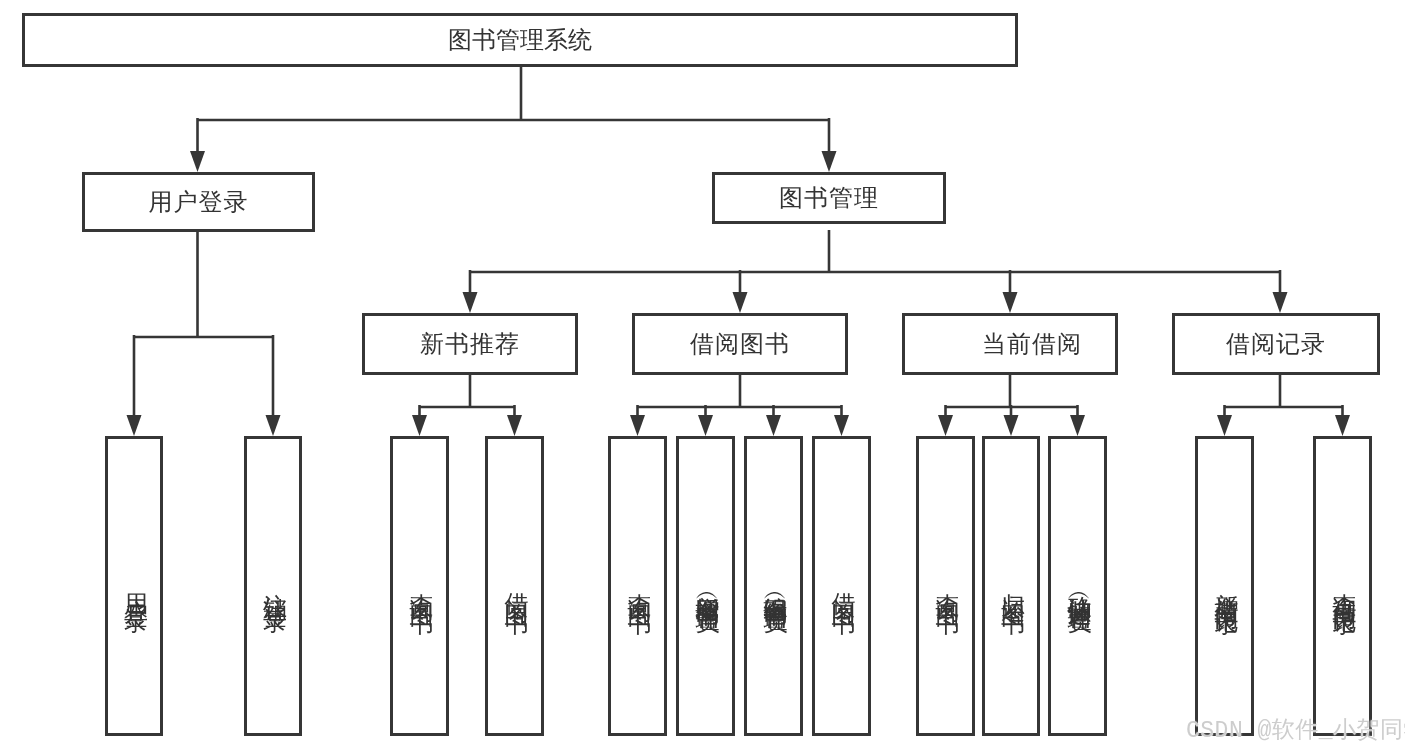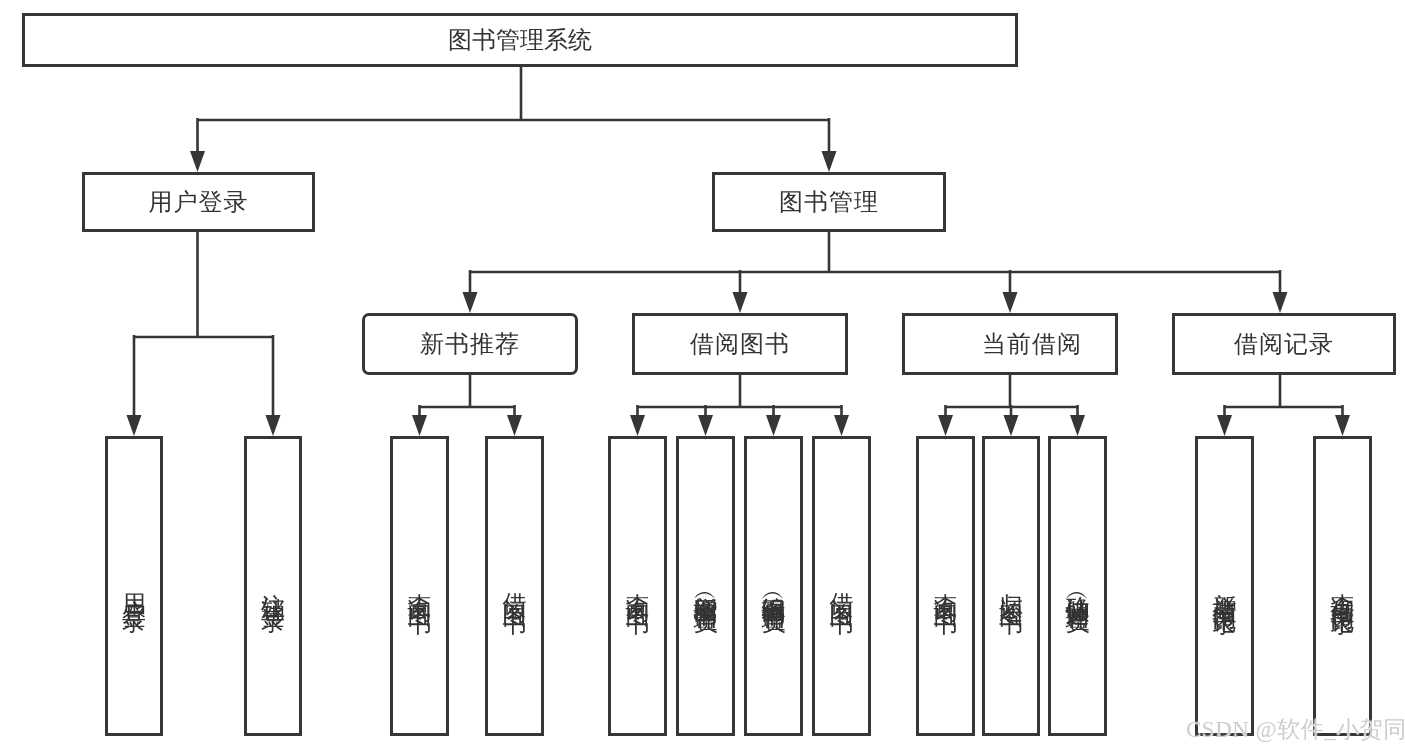--- a/index.html
+++ b/index.html
@@ -1,18 +1,18 @@
 <!DOCTYPE html>
 <html><head>
 <meta charset="utf-8">
 <style>
   html,body { margin:0; padding:0; background:#ffffff; }
   .canvas {
     position:relative; width:1405px; height:747px; background:#ffffff;
-    font-family:Liberation Serif, serif; overflow:hidden; color:#333333;
+    font-family:Liberation Mono, monospace; overflow:hidden; color:#333333;
   }
   .box {
     position:absolute; box-sizing:border-box; background:#ffffff;
     border:3px solid #363636; display:flex; align-items:center; justify-content:center;
     z-index:2;
   }
   .h-box { font-size:24px; letter-spacing:1px; }
   .root-box { font-size:24px; }
   .leaf { }
   .vtext {
@@ -72,34 +72,34 @@
     </g>
   </svg>
 
   <div class="box root-box" style="left:22px; top:13px; width:996px; height:54px;">
     <span>图书管理系统</span>
   </div>
 
   <div class="box h-box" style="left:82px; top:172px; width:233px; height:60px;">
     <span>用户登录</span>
   </div>
-  <div class="box h-box" style="left:712px; top:172px; width:234px; height:60px;">
+  <div class="box h-box" style="left:712px; top:172px; width:234px; height:52px;">
     <span>图书管理</span>
   </div>
 
-  <div class="box h-box" style="left:362px; top:313px; width:216px; height:62px;border-radius:7px;">
+  <div class="box h-box" style="left:362px; top:313px; width:216px; height:62px;">
     <span>新书推荐</span>
   </div>
   <div class="box h-box" style="left:632px; top:313px; width:216px; height:62px;">
     <span>借阅图书</span>
   </div>
   <div class="box h-box" style="left:902px; top:313px; width:216px; height:62px;padding-left:44px;">
     <span>当前借阅</span>
   </div>
-  <div class="box h-box" style="left:1172px; top:313px; width:224px; height:62px;">
+  <div class="box h-box" style="left:1172px; top:313px; width:208px; height:62px;">
     <span>借阅记录</span>
   </div>
 
   <div class="box leaf" style="left:105px; top:436px; width:58px; height:300px;">
     <span class="vtext">用户登录</span>
   </div>
   <div class="box leaf" style="left:244px; top:436px; width:58px; height:300px;">
     <span class="vtext">注销登录</span>
   </div>
 

